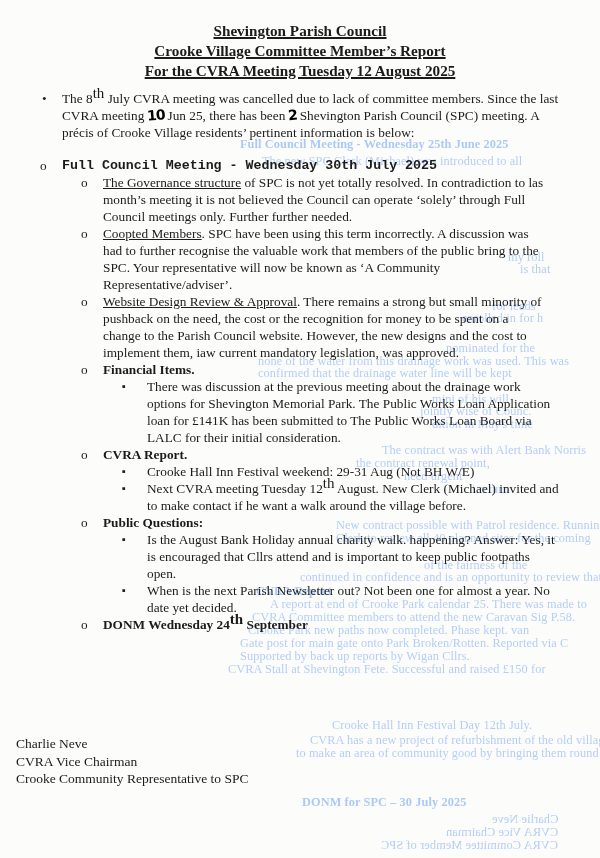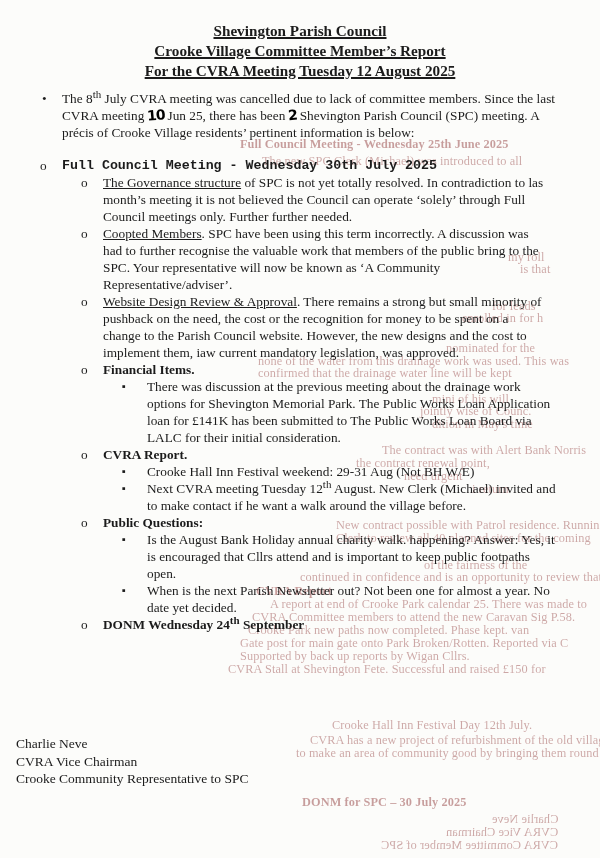--- a/index.html
+++ b/index.html
@@ -14,21 +14,21 @@
     width:600px;height:858px;
     background:#fcfcfa;
     color:#1b1b1b;
     overflow:hidden;
   }
   
   #ghost-layer{position:absolute;inset:0;z-index:1;pointer-events:none;}
   .ghost-line{
     position:absolute;
     white-space:nowrap;
-    color:#7f1d1d;
+    color:#3b82f6;
     opacity:.38;
     filter:blur(.4px);
     font-size:12.3px;
     letter-spacing:.1px;
   }
   .ghost-line.bold{font-weight:bold;opacity:.42;}
   .ghost-line.mirror{transform:scaleX(-1);}
   
   #doc{position:absolute;inset:0;z-index:2;padding-left:40px;}
   #title-block{
@@ -43,21 +43,21 @@
   .row{display:flex;align-items:flex-start;}
   .row .marker{flex:0 0 auto;text-align:left;}
   .row .txt{flex:0 1 auto;}
   
   .row.l1  {padding-left:42px;}  .row.l1  .marker{width:20px;}  .row.l1 .txt{width:500px;}
   .row.l2h {padding-left:40px;margin-top:16px;} .row.l2h .marker{width:22px;} .row.l2h .txt{width:500px;font-family:Liberation Mono, monospace;}
   .row.l3  {padding-left:81px;}  .row.l3  .marker{width:22px;}  .row.l3 .txt{width:445px;}
   .row.l4  {padding-left:122px;} .row.l4  .marker{width:25px;font-size:11px;line-height:17px;} .row.l4 .txt{width:413px;}
   .r-b{font-weight:bold;}
   .r-u{text-decoration:underline;}
-  sup{font-size:11px;line-height:0;text-align:right;}
+  sup{font-size:15px;line-height:0;text-align:right;}
   .r-hand{
     font-family:"DejaVu Sans",sans-serif;
     font-weight:bold;
     font-size:14px;
     display:inline-block;
     transform:rotate(-5deg);
     letter-spacing:-1px;
     margin:0 0 0 -1px;
     color:#000;
   }

